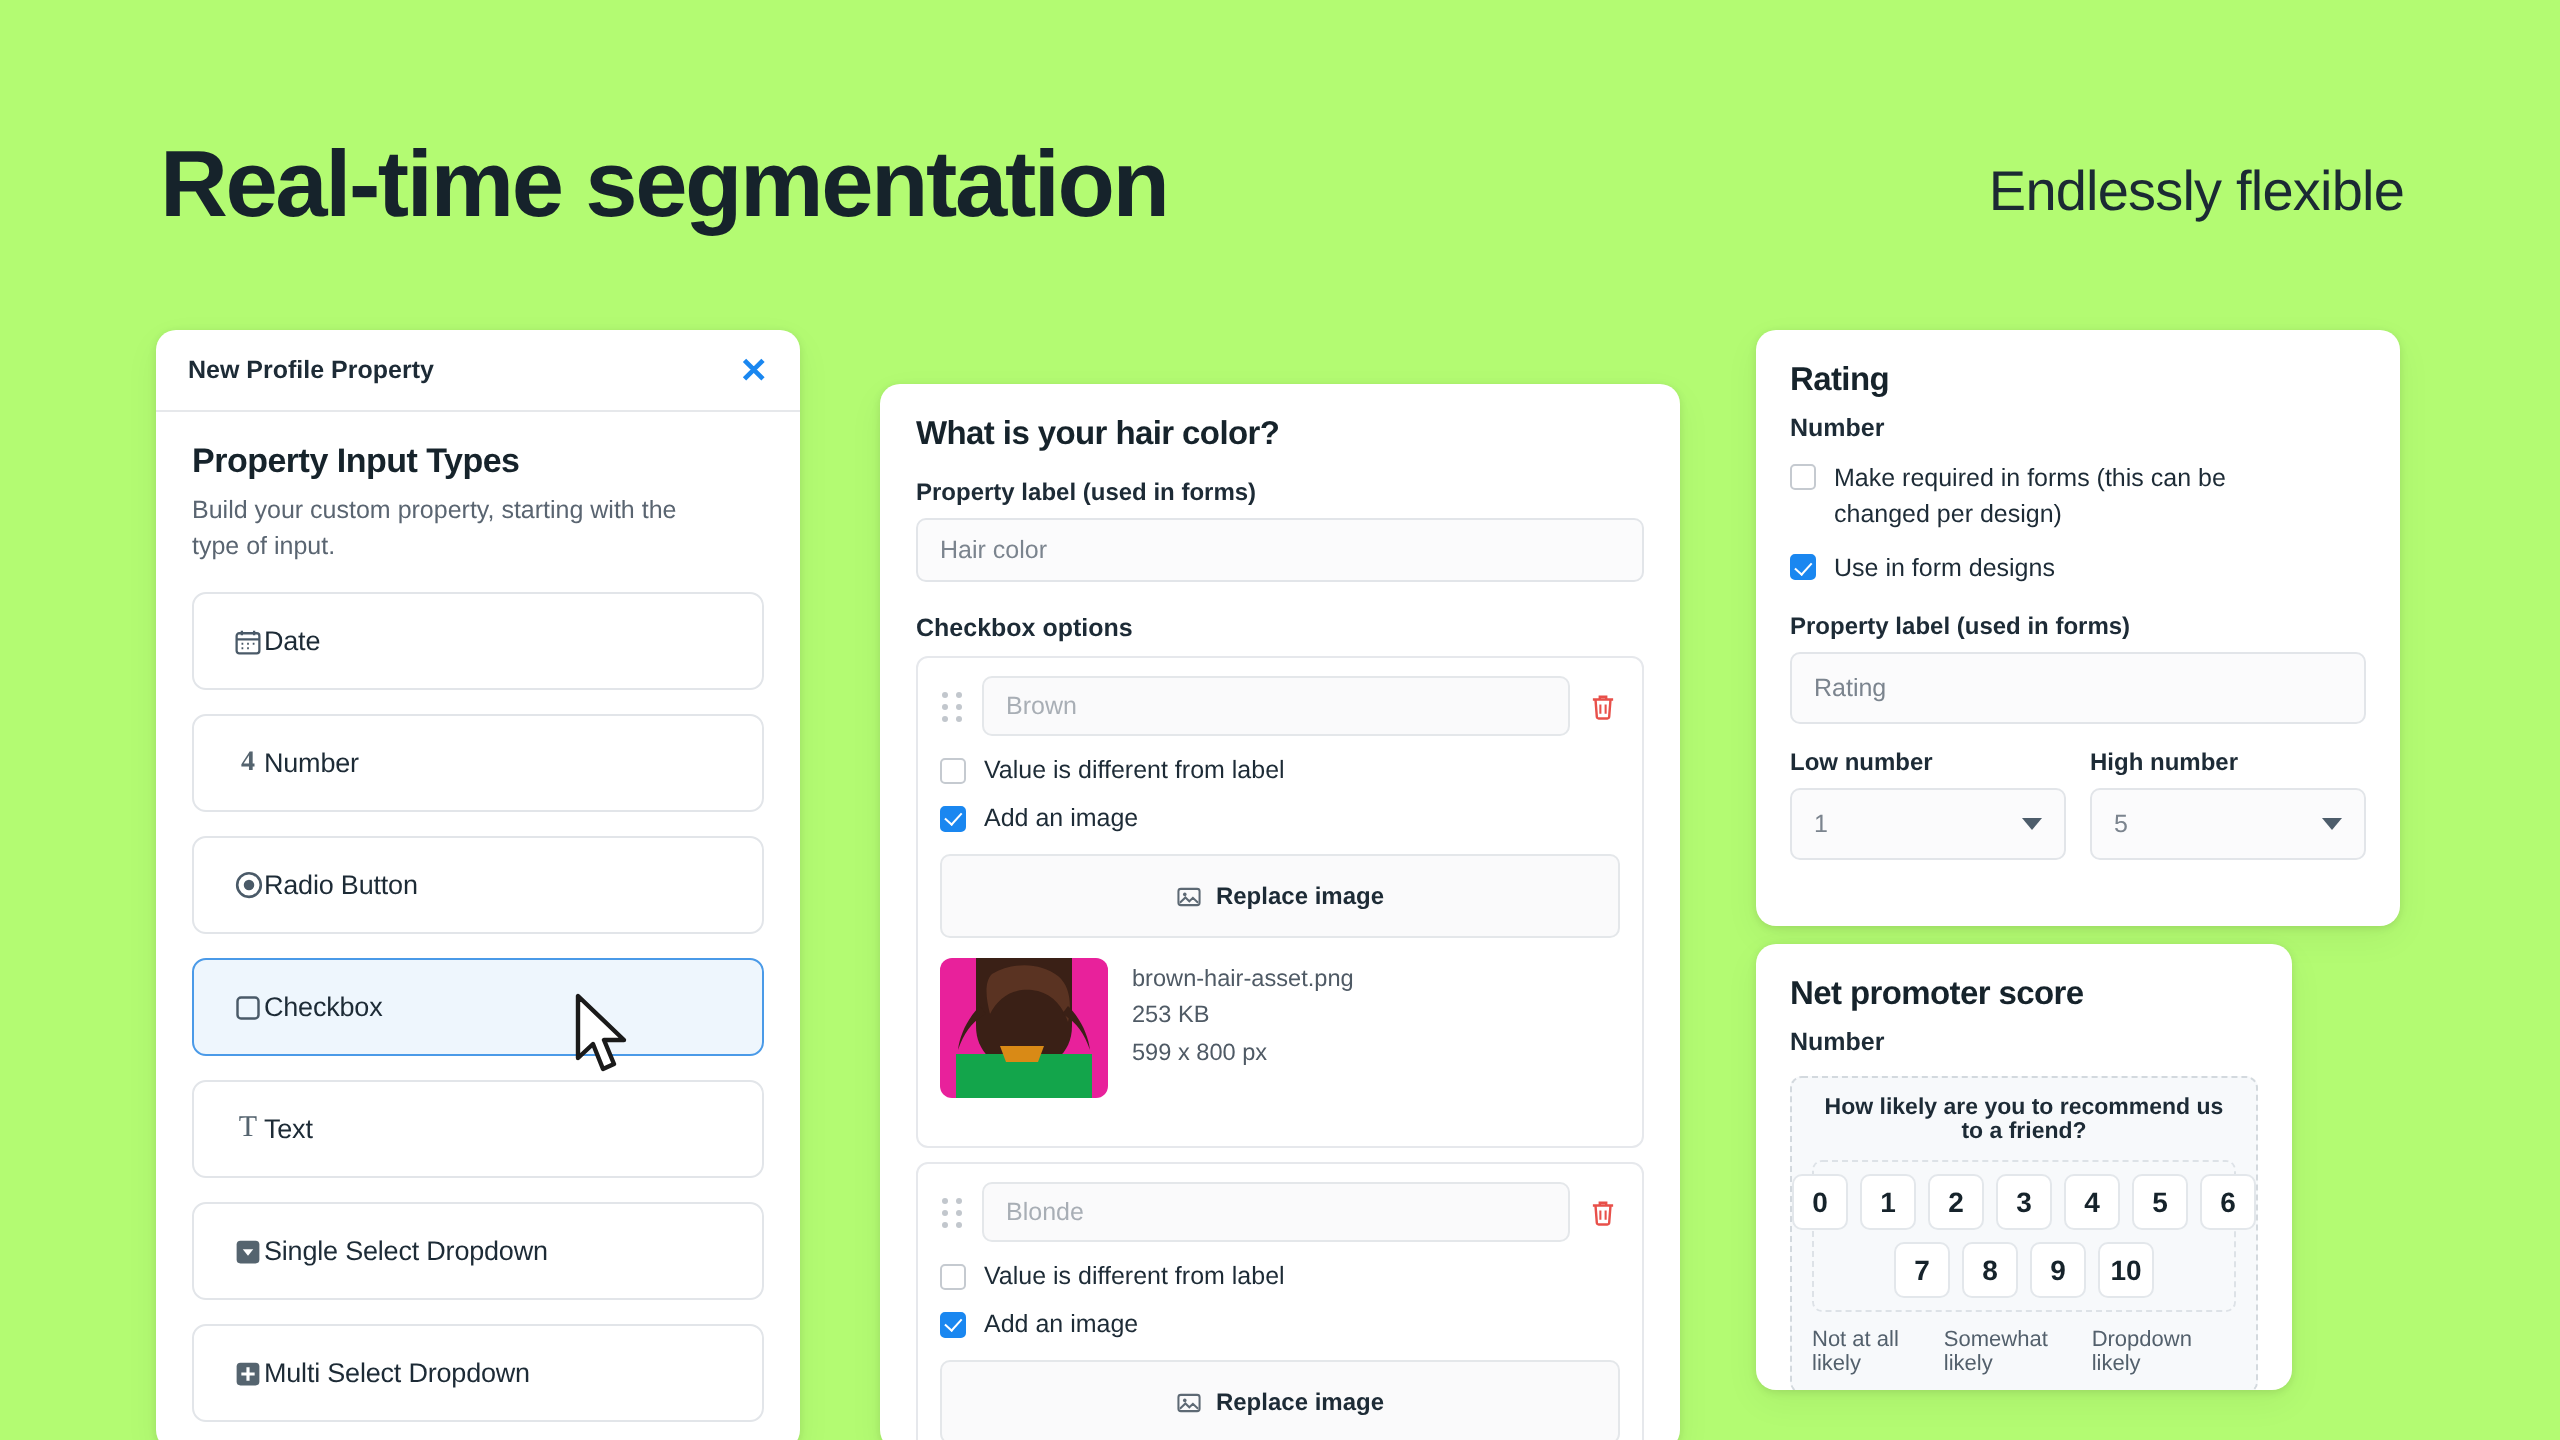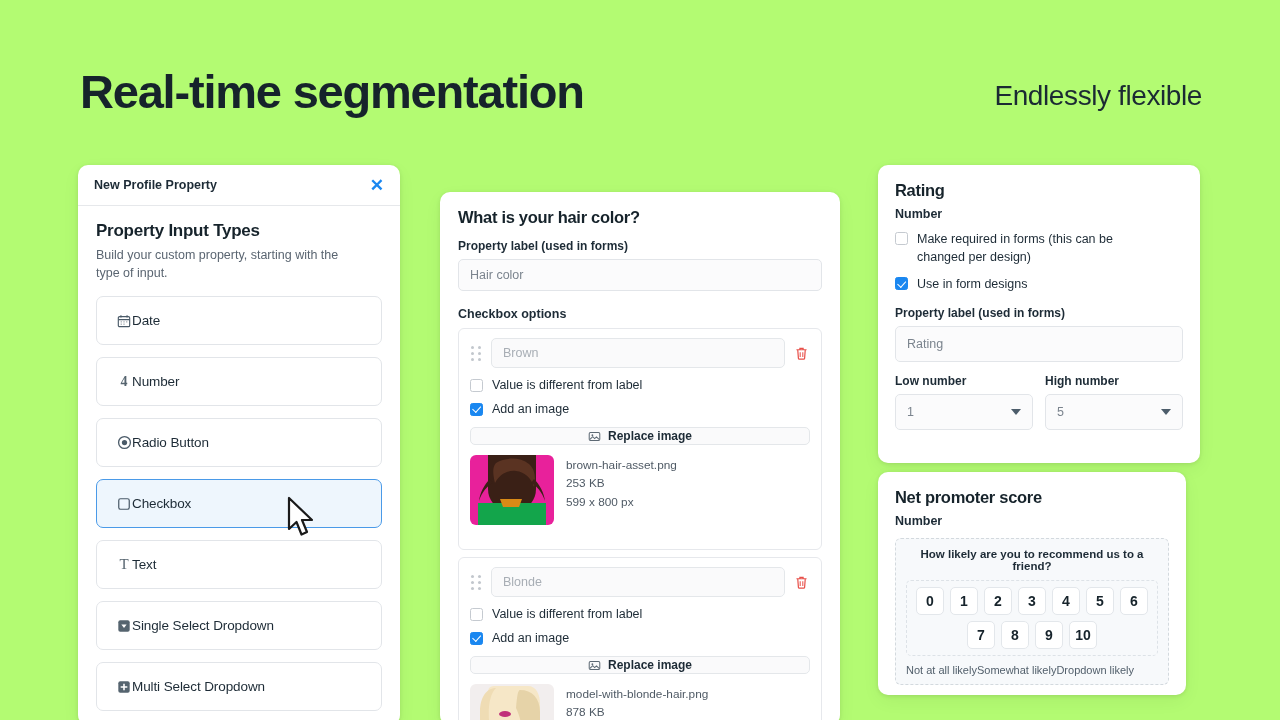--- a/index.html
+++ b/index.html
@@ -102,34 +102,34 @@
     display: flex; align-items: center; justify-content: center;
   }
   .chk.on { background: #1a87f0; border-color: #1a87f0; }
   .chk.on::after {
     content: ""; width: 3.5px; height: 7px; border: solid #fff;
     border-width: 0 1.8px 1.8px 0; transform: rotate(42deg) translate(-0.4px,-0.8px);
   }
   .chk-label { font-size: 12.5px; color: #1d2b36; }
 
   .replace-btn {
-    margin-top: 11px; height: 18px; border: 1px solid #e4e7ea; border-radius: 5px;
+    margin-top: 11px; height: 42px; border: 1px solid #e4e7ea; border-radius: 5px;
     background: #fafafb; display: flex; align-items: center; justify-content: center;
     gap: 7px; font-size: 12px; font-weight: bold; color: #1d2b36; cursor: pointer;
   }
   .img-ico { width: 13px; height: 13px; color: #5d6974; display: block; }
 
   .asset-row { margin-top: 10px; display: flex; gap: 12px; }
   .thumb { width: 84px; height: 70px; border-radius: 6px; flex: 0 0 84px; overflow: hidden; }
   .asset-meta { padding-top: 1px; }
   .asset-meta div { font-size: 11.8px; color: #4f5a65; line-height: 1.55; }
 
   
   #rating-panel { left: 878px; top: 165px; width: 322px; height: 298px; }
-  #nps-panel    { left: 878px; top: 472px; width: 308px; height: 223px; }
+  #nps-panel    { left: 878px; top: 472px; width: 268px; height: 223px; }
   .rp-body { padding: 16px 17px 0 17px; }
   .rp-title { font-size: 16.5px; font-weight: bold; color: #16232b; letter-spacing: -0.3px; }
   .rp-sub { margin-top: 7px; font-size: 12.5px; font-weight: bold; color: #1d2b36; }
   .rp-chk-row { display: flex; align-items: flex-start; gap: 9px; margin-top: 9px; }
   .rp-chk-row .chk { margin-top: 2px; }
   .rp-chk-label { font-size: 12.5px; color: #1d2b36; line-height: 1.45; max-width: 235px; }
   .rp-field-label { margin-top: 13px; font-size: 12px; font-weight: bold; color: #1d2b36; }
   .num-row { display: flex; gap: 12px; margin-top: 12px; }
   .num-col { flex: 1; }
   .num-col-label { font-size: 12px; font-weight: bold; color: #1d2b36; }

